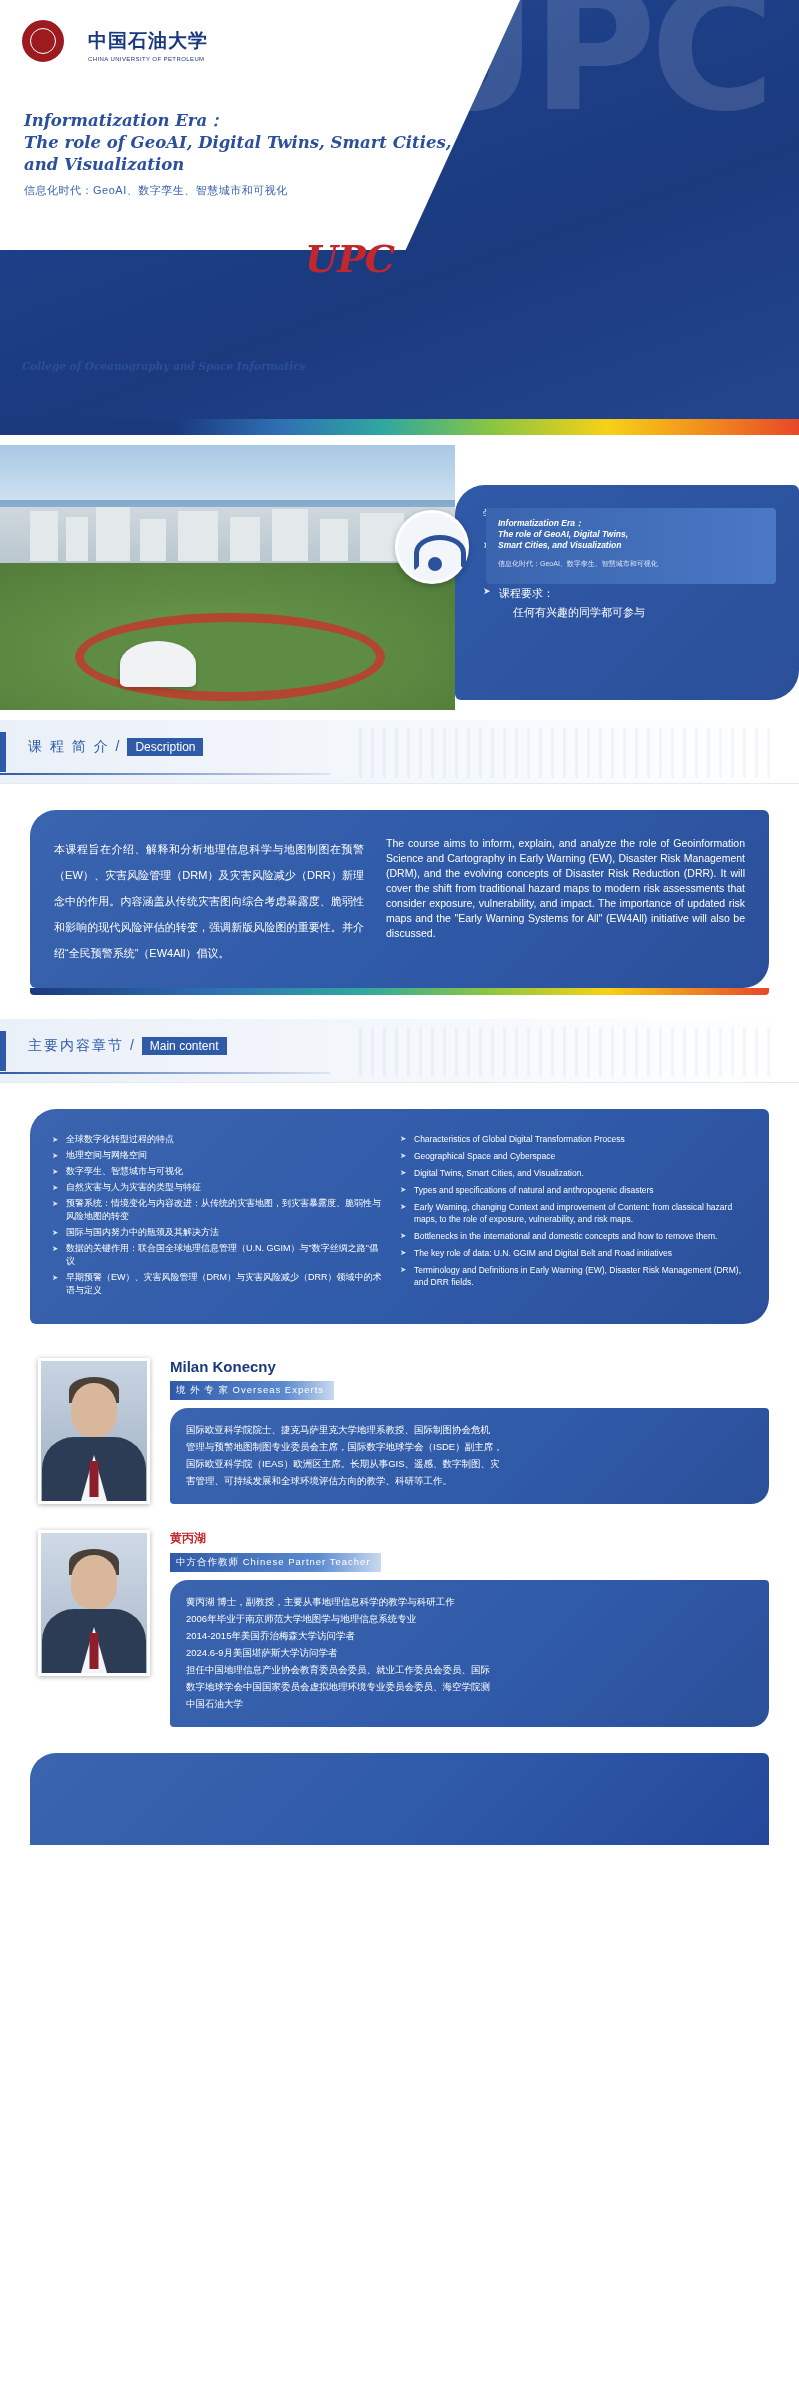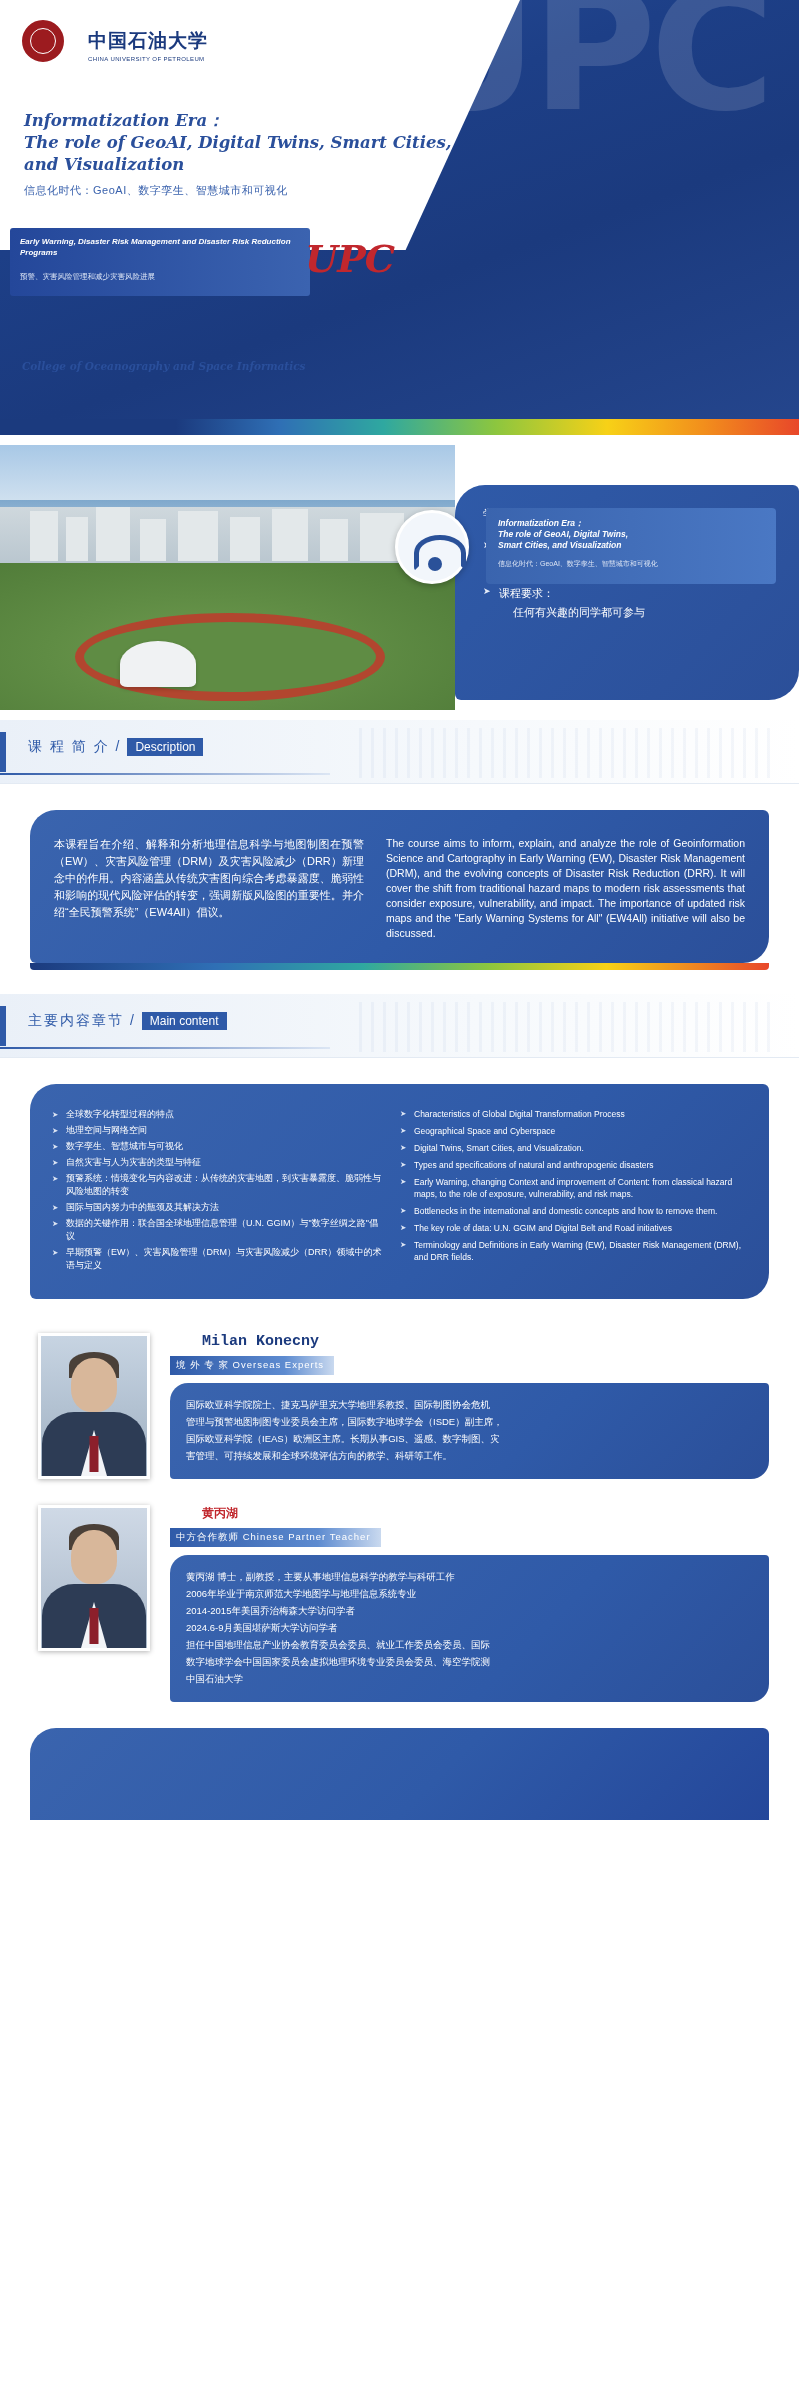--- a/index.html
+++ b/index.html
@@ -151,21 +151,21 @@
 
   
   .desc-wrap { position:relative; padding:26px 30px 0; }
   .desc-card {
     position:relative;
     background: linear-gradient(135deg,#3a64ae 0%, #2f5aa8 55%, #2b4f99 100%);
     border-radius:26px 6px 26px 6px;
     display:flex; gap:22px; padding:26px 24px 22px;
     color:#fff;
   }
-  .desc-card .cn { width:310px; font-size:11px; line-height:17px; text-align:justify; }
+  .desc-card .cn { width:310px; font-size:11px; line-height:26px; text-align:justify; }
   .desc-card .en { flex:1; font-size:10.5px; line-height:15px; text-align:justify; }
   .desc-rainbow { height:7px; margin:0 30px;
     background: linear-gradient(90deg,#1b3a7e 0%,#2f6fb5 25%,#2fa8a0 45%,#8cc63f 62%,#f7d117 78%,#e8472a 100%);
     border-radius:0 0 4px 4px; }
 
   
   .content-wrap { padding:26px 30px 0; }
   .content-card {
     background: linear-gradient(135deg,#3a64ae 0%,#2f5aa8 60%,#2b4f99 100%);
     border-radius:26px 6px 26px 6px;
@@ -188,21 +188,21 @@
     overflow:hidden;
   }
   .person .photo .head { position:absolute; left:50%; top:22px; transform:translateX(-50%); width:46px; height:54px; border-radius:48% 48% 42% 42%; background:#d8b79a; }
   .person .photo .hair { position:absolute; left:50%; top:16px; transform:translateX(-50%); width:50px; height:26px; border-radius:50% 50% 0 0; background:#4a4038; }
   .person .photo .body { position:absolute; left:50%; bottom:0; transform:translateX(-50%); width:104px; height:64px; background:#2d3c55; border-radius:32px 32px 0 0; }
   .person .photo .shirt { position:absolute; left:50%; bottom:0; transform:translateX(-50%); width:26px; height:46px; background:#f2f4f7; clip-path:polygon(50% 0,100% 100%,0 100%); }
   .person .photo .tie { position:absolute; left:50%; bottom:4px; transform:translateX(-50%); width:9px; height:36px; background:#8c1f2b; }
   .person.p2 .photo { background:linear-gradient(180deg,#cfd9e6 0%, #a9b8c9 100%); }
 
   .person .info { margin-left:140px; }
-  .person .pname { font-size:15px; font-weight:bold; color:#1b3a7e; font-family:Liberation Mono, monospace;margin-left:32px; }
+  .person .pname { font-size:15px; font-weight:bold; color:#1b3a7e; font-family:Liberation Sans, sans-serif; }
   .person.p2 .pname { font-size:12px; color:#c1272d; }
   .person .role {
     display:inline-block; margin-top:6px; margin-bottom:8px;
     background: linear-gradient(90deg,#2f5aa8 0%, #5d8bd0 70%, #c9d9ef 100%);
     color:#fff; font-size:9.5px; padding:3px 10px 3px 6px; letter-spacing:1px;
   }
   .person .bio {
     background: linear-gradient(135deg,#3a64ae 0%,#2f5aa8 60%,#2b4f99 100%);
     border-radius:18px 4px 18px 4px;
     color:#fff; font-size:9.5px; line-height:16px; padding:14px 16px;
@@ -235,24 +235,20 @@
       </div>
     </div>
 
     <div class="banner-title">
       <div class="en" style="white-space:pre-line">Informatization Era：
 The role of GeoAI, Digital Twins, Smart Cities,
 and Visualization</div>
       <div class="cn">信息化时代：GeoAI、数字孪生、智慧城市和可视化</div>
     </div>
 
-    <div class="prog-box">
-      <div class="en">Early Warning, Disaster Risk Management and Disaster Risk Reduction Programs</div>
-      <div class="cn">预警、灾害风险管理和减少灾害风险进展</div>
-    </div>
     <div class="upc-red">UPC</div>
 
     <div class="college">College of Oceanography and Space Informatics</div>
     <div class="rainbow"></div>
   </div>
 
   <div class="midrow">
     <div class="campus">
       <div class="sky"></div>
         <div class="sea"></div>

